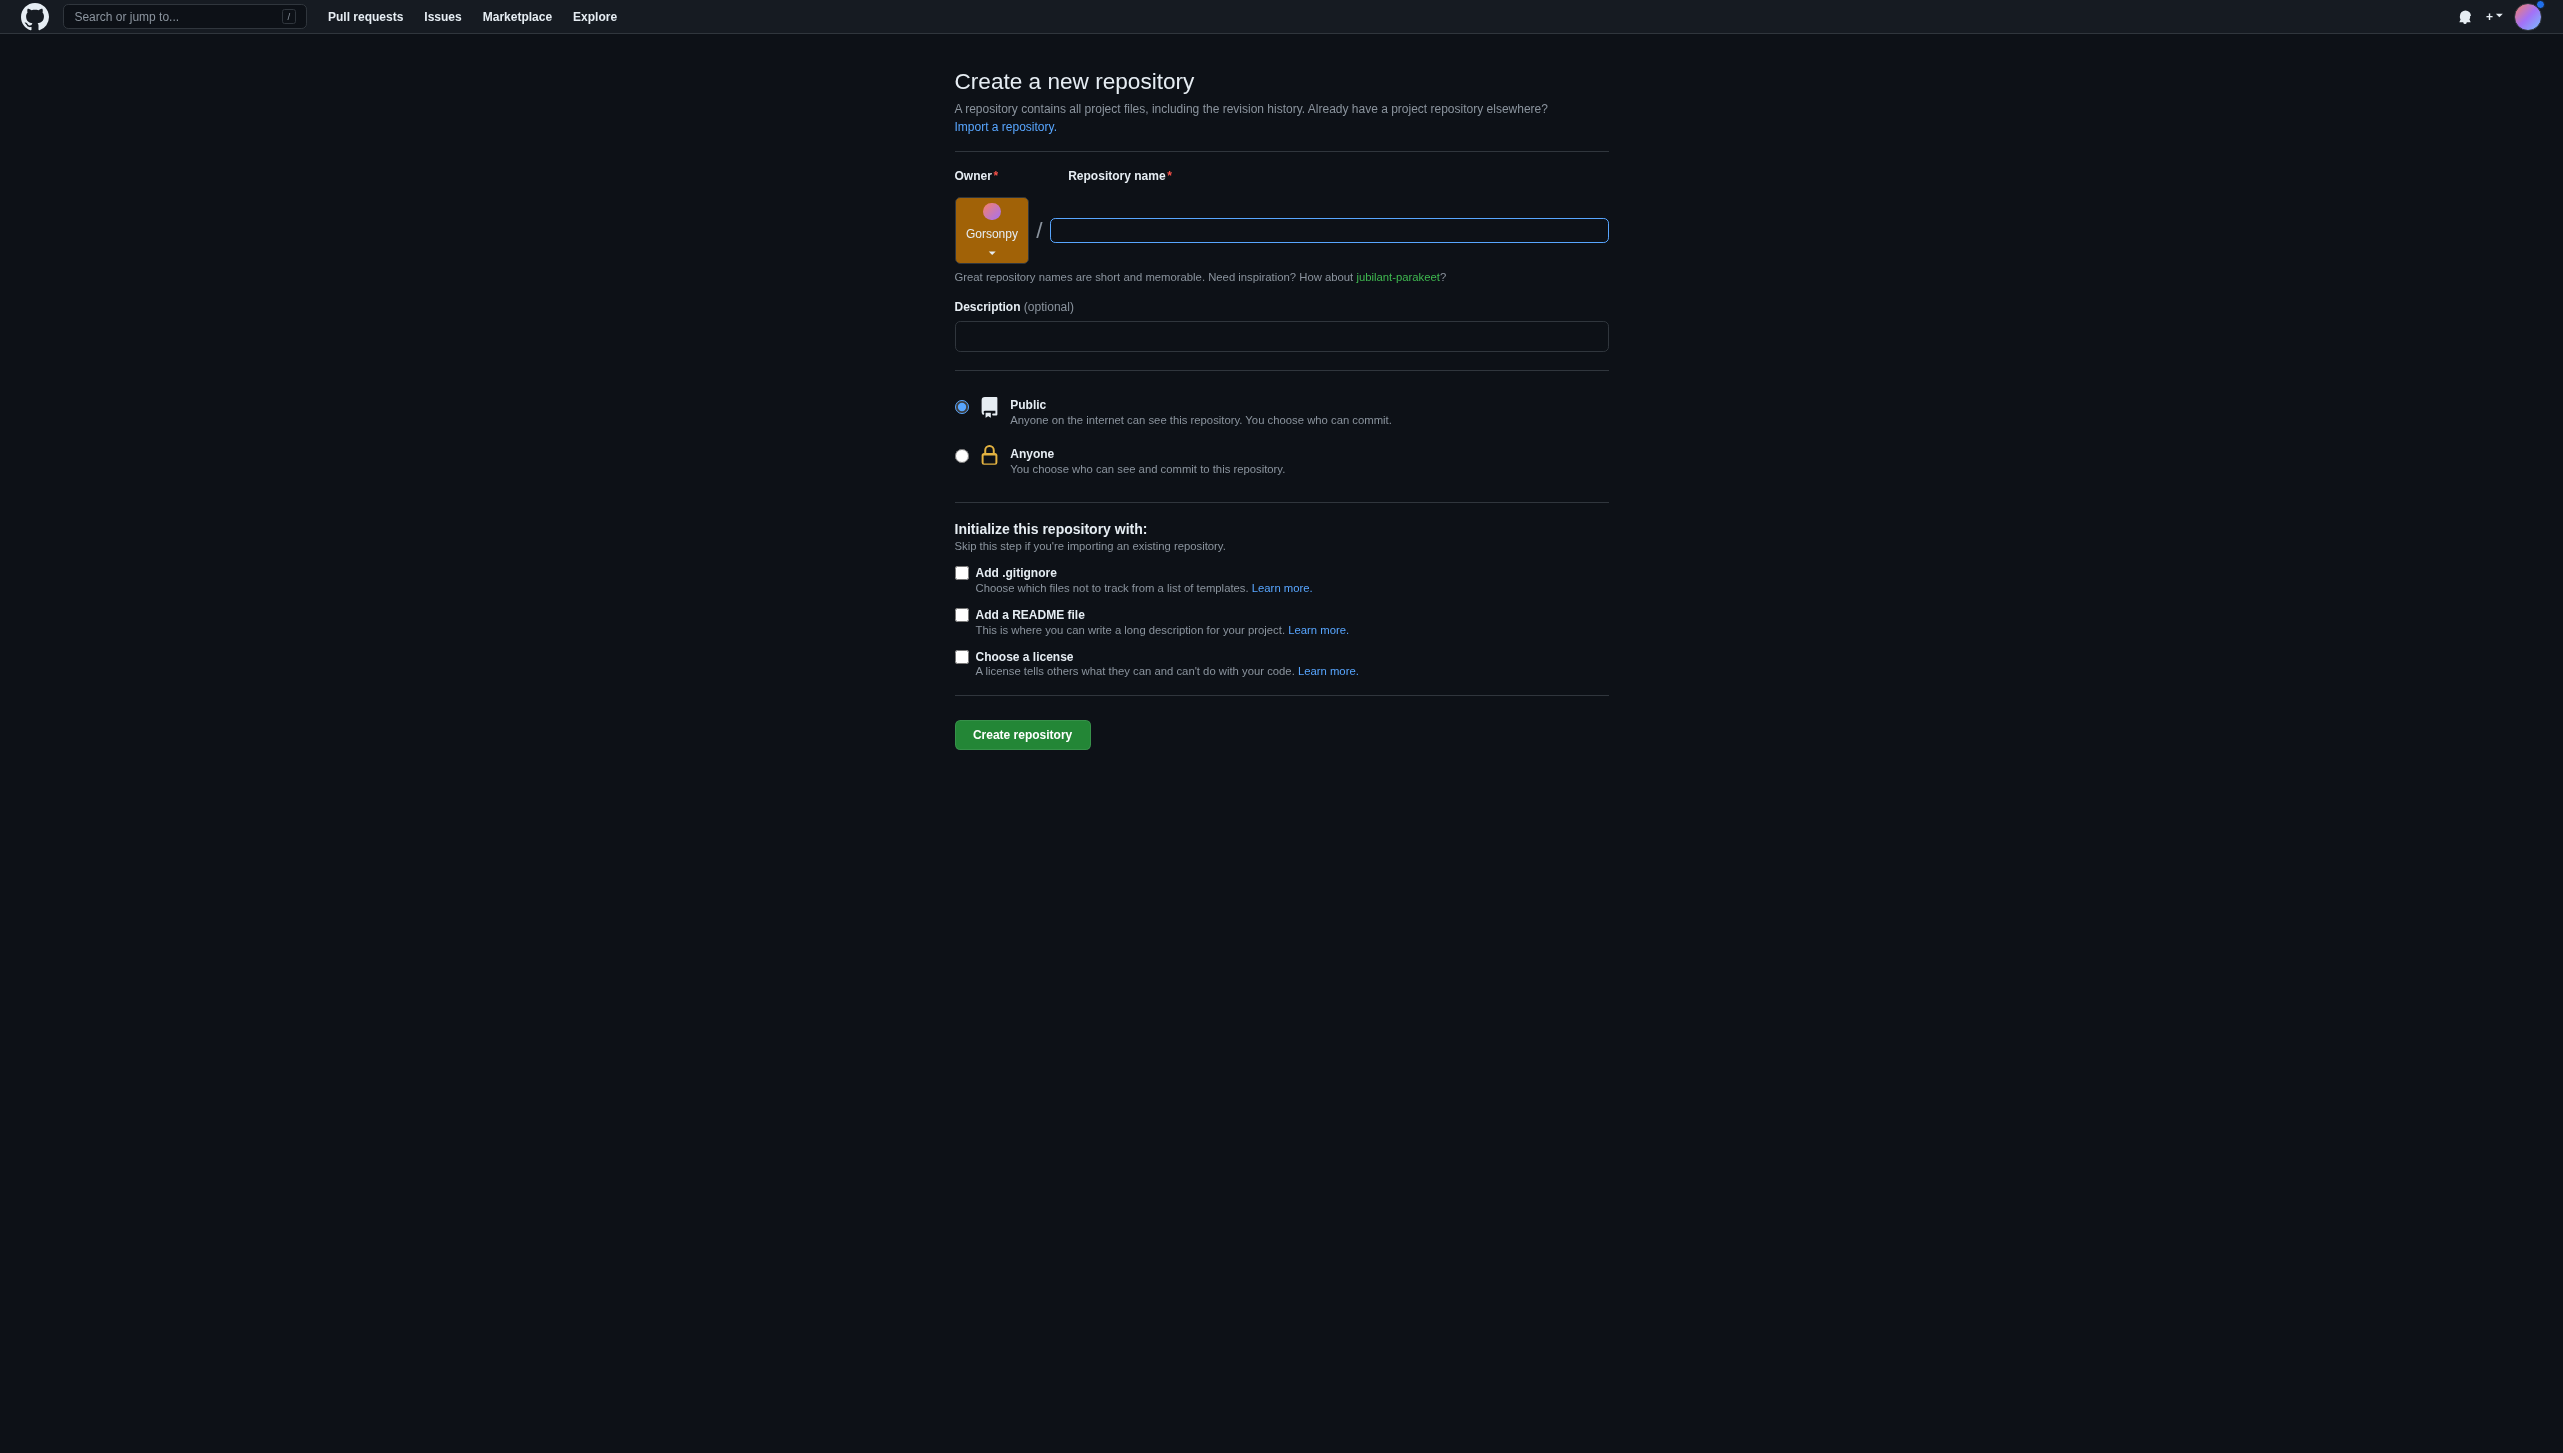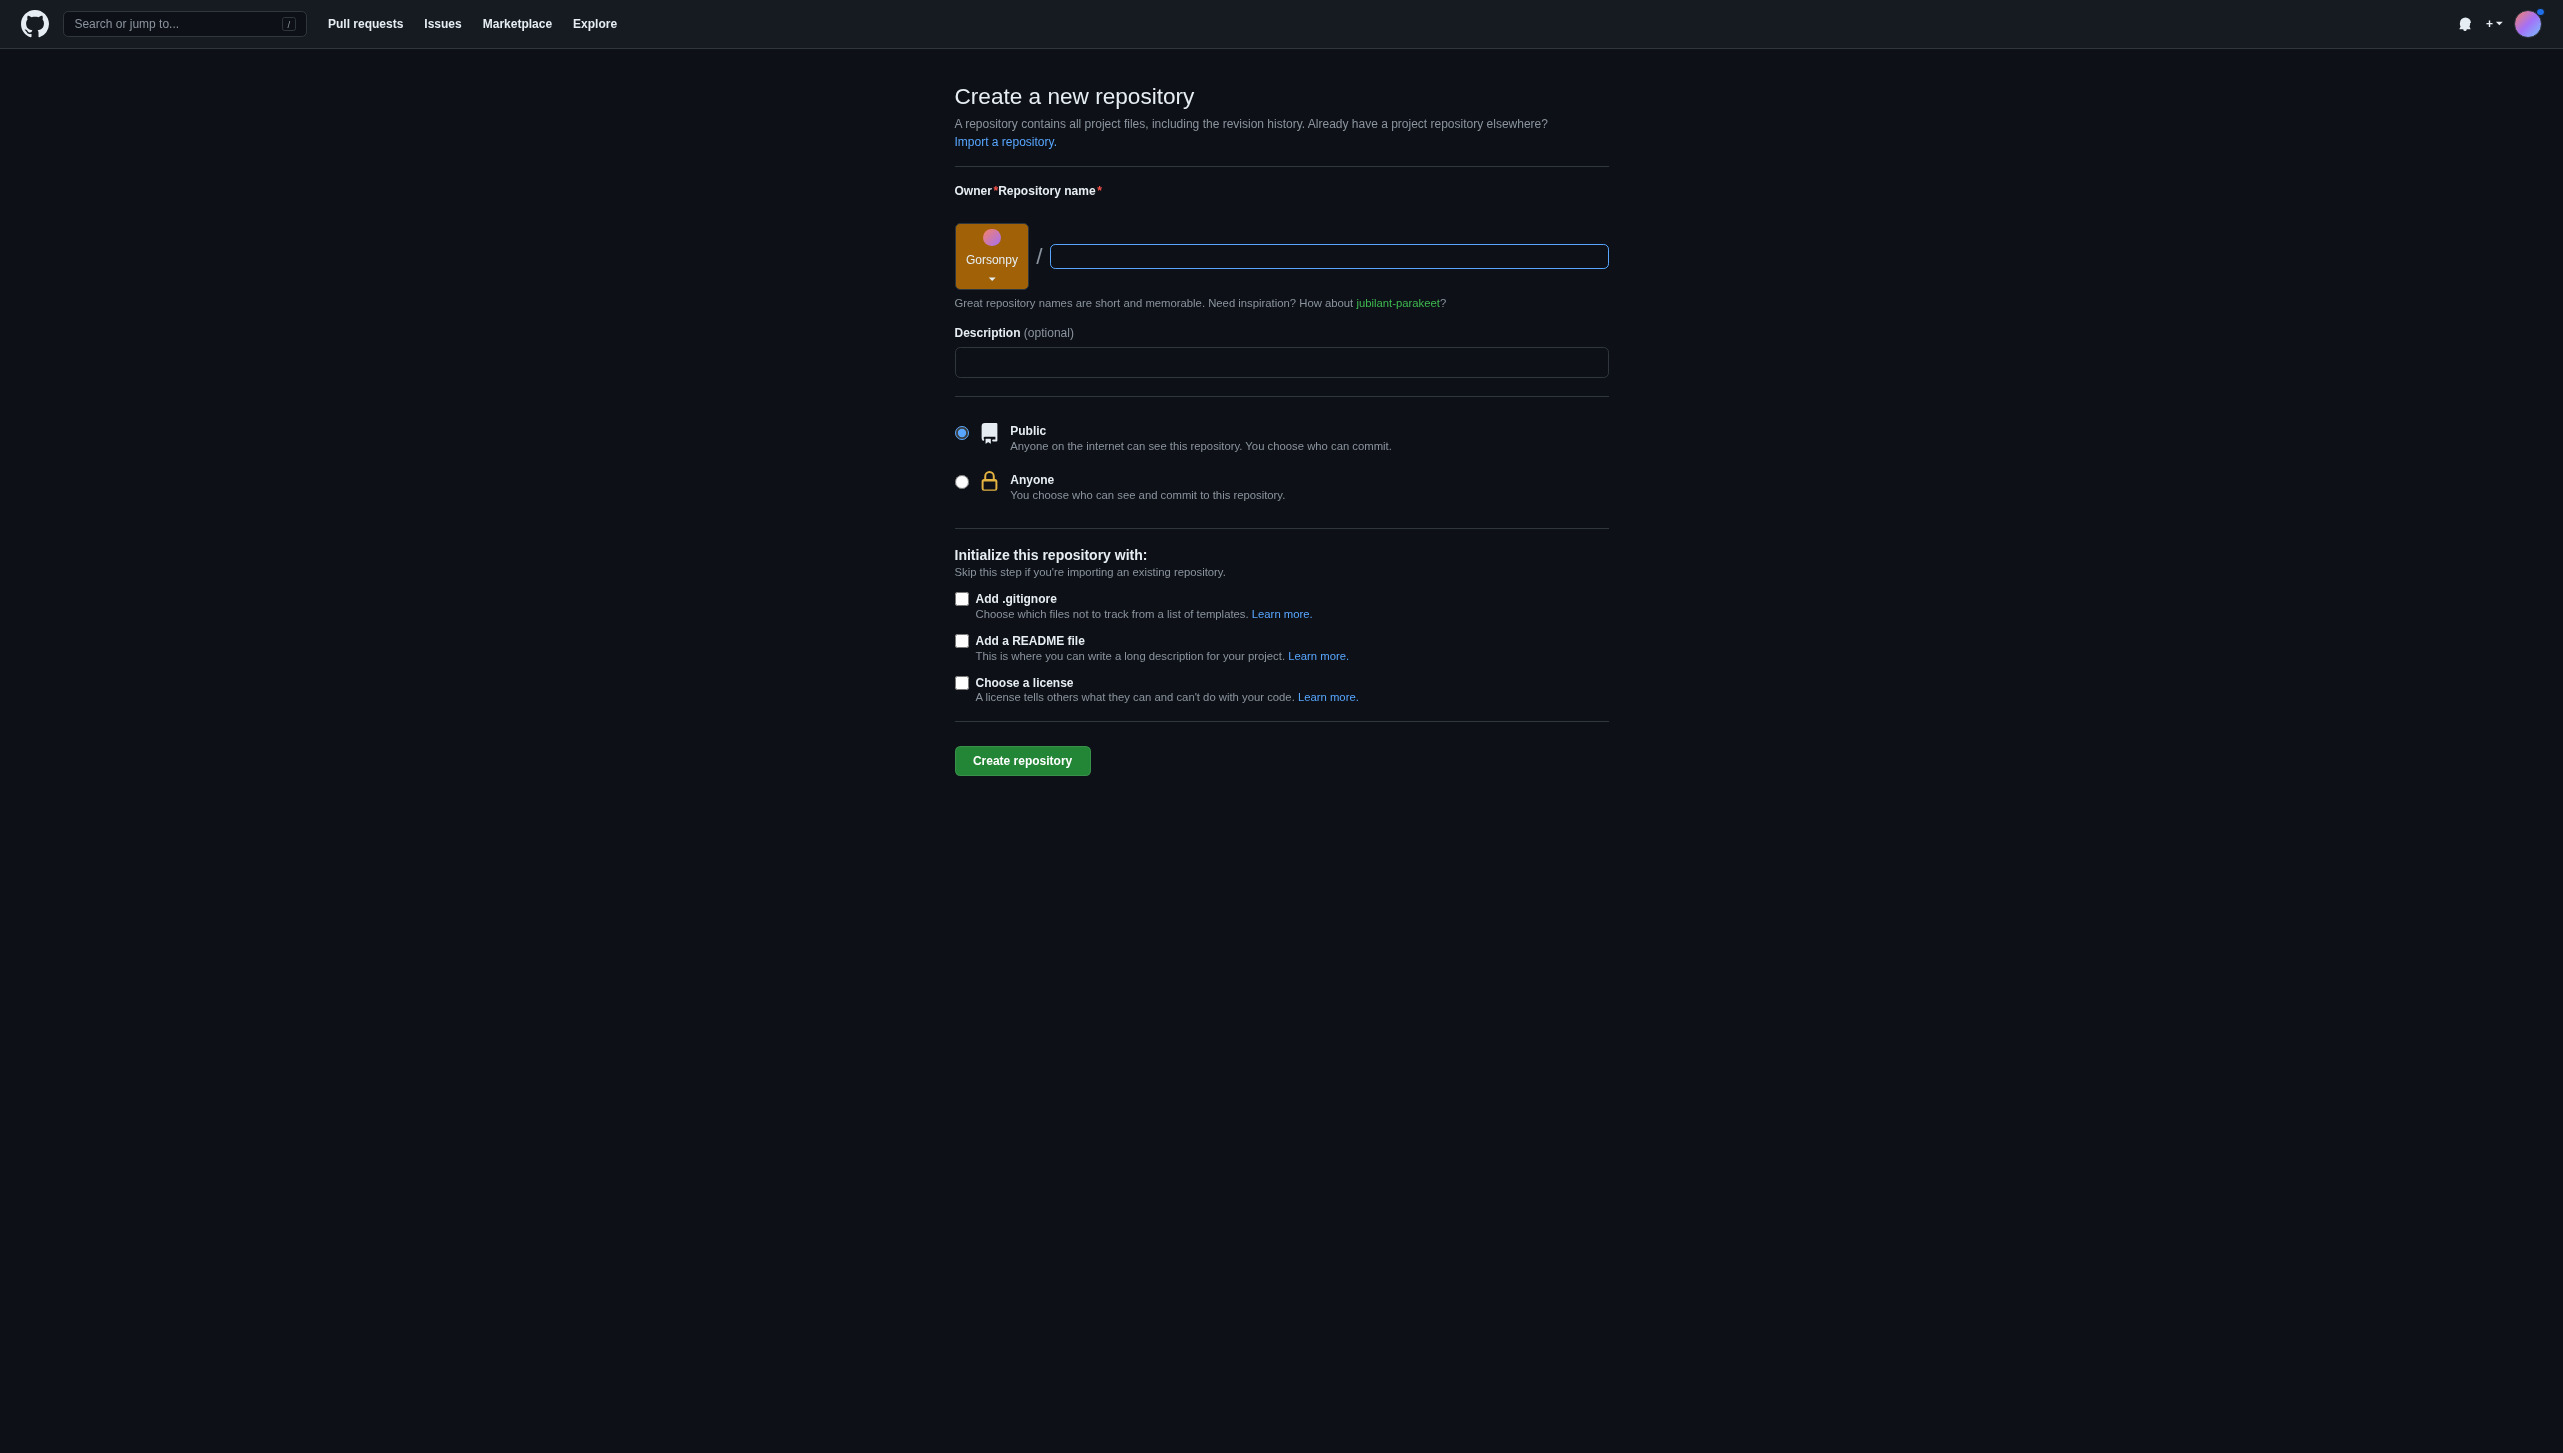--- a/index.html
+++ b/index.html
@@ -16,21 +16,21 @@
       min-height: 100vh;
     }
 
     
     .header {
       background-color: #161b22;
       border-bottom: 0.9px solid #30363d;
       display: flex;
       align-items: center;
       padding: 0 21px;
-      height: 49px;
+      height: 34px;
       gap: 14px;
     }
 
     .header-logo {
       display: flex;
       align-items: center;
       flex-shrink: 0;
     }
 
     .header-logo svg {
@@ -414,21 +414,21 @@
 
   <p class="page-subtitle">
     <span>A repository contains all project files, including the revision history. Already have a project repository elsewhere?</span>
   </p>
   <a href="#" class="import-link">Import a repository.</a>
 
   <hr class="divider">
 
   
   <div class="form-section">
-    <div style="display:flex; margin-bottom: 18px;">
+    <div style="display:flex; gap: 70px; margin-bottom: 7px;">
       <div>
         <label class="form-label">
           <span>Owner</span><span class="required-star">*</span>
         </label>
       </div>
       <div>
         <label class="form-label">
           <span>Repository name</span><span class="required-star">*</span>
         </label>
       </div>

